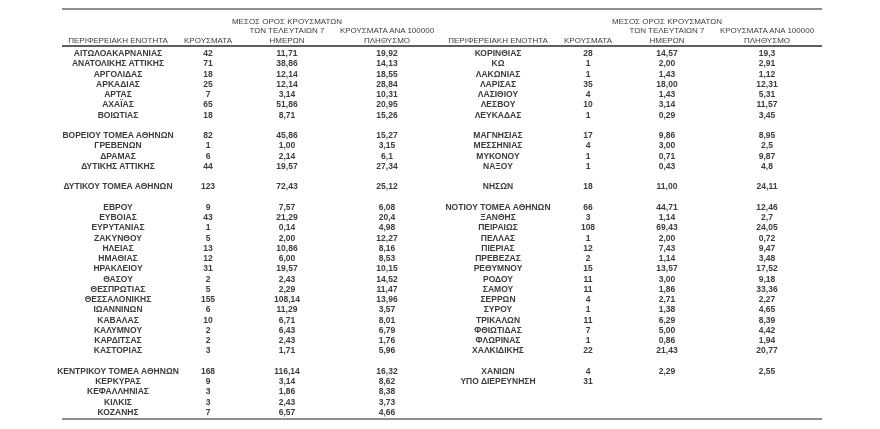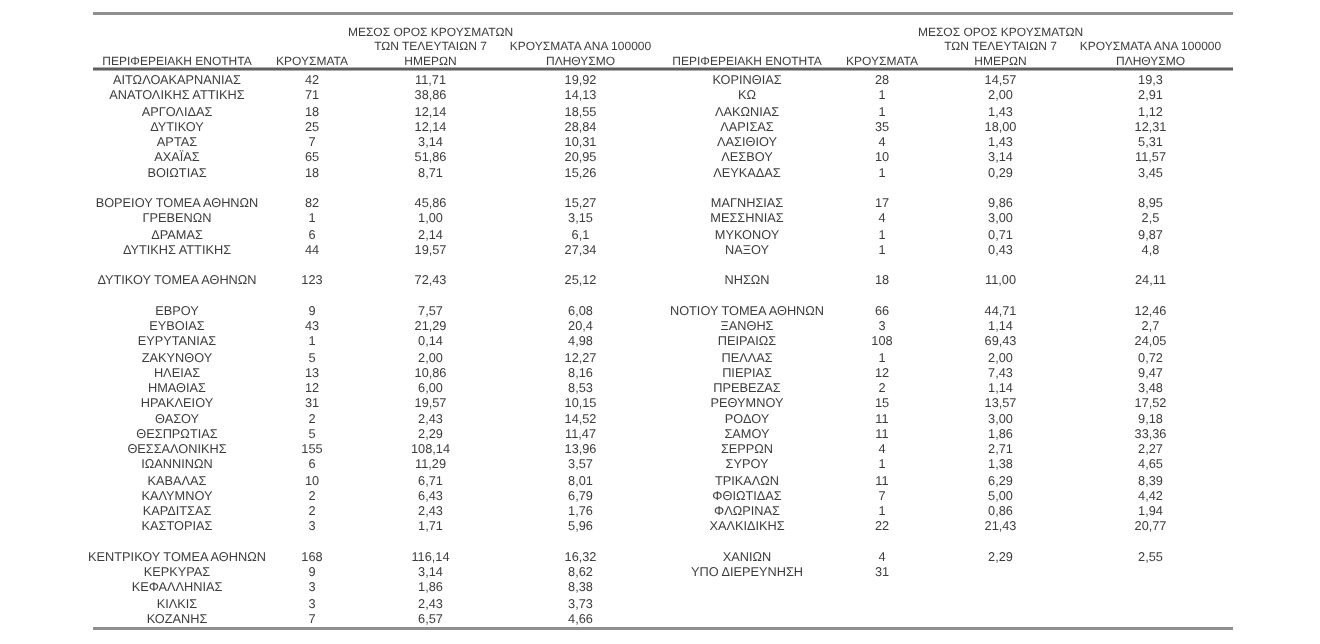--- a/index.html
+++ b/index.html
@@ -19,21 +19,21 @@
     height:35px;align-items:end;
     border-bottom:2px solid #5f5f5f;
   }
   .hcell{
     display:flex;flex-direction:column;justify-content:flex-end;align-items:center;
     font-size:8px;line-height:9.5px;height:100%;
   }
   .hline{white-space:nowrap;}
   .tbody{
     display:grid;grid-template-columns:112px 68px 90px 110px;
-    grid-auto-rows:10.25px;padding-top:1px;padding-bottom:1px;
+    grid-auto-rows:10.25px;padding-top:1px;padding-bottom:1px;font-weight:bold;
   }
   .trow{display:contents;}
   .cell{
     display:flex;justify-content:center;align-items:center;
     font-size:8.5px;line-height:10.25px;white-space:nowrap;overflow:visible;
   }
   .spacer{grid-column:1 / -1;}
 </style>
 </head>
 <body>
@@ -82,21 +82,21 @@
             <div class="trow"><div class="cell">
                 <span>ΑΡΓΟΛΙΔΑΣ</span>
               </div><div class="cell">
                 <span>18</span>
               </div><div class="cell">
                 <span>12,14</span>
               </div><div class="cell">
                 <span>18,55</span>
               </div></div>
             <div class="trow"><div class="cell">
-                <span>ΔΥΤΙΚΟΥ</span>
+                <span>ΑΡΚΑΔΙΑΣ</span>
               </div><div class="cell">
                 <span>25</span>
               </div><div class="cell">
                 <span>12,14</span>
               </div><div class="cell">
                 <span>28,84</span>
               </div></div>
             <div class="trow"><div class="cell">
                 <span>ΑΡΤΑΣ</span>
               </div><div class="cell">

